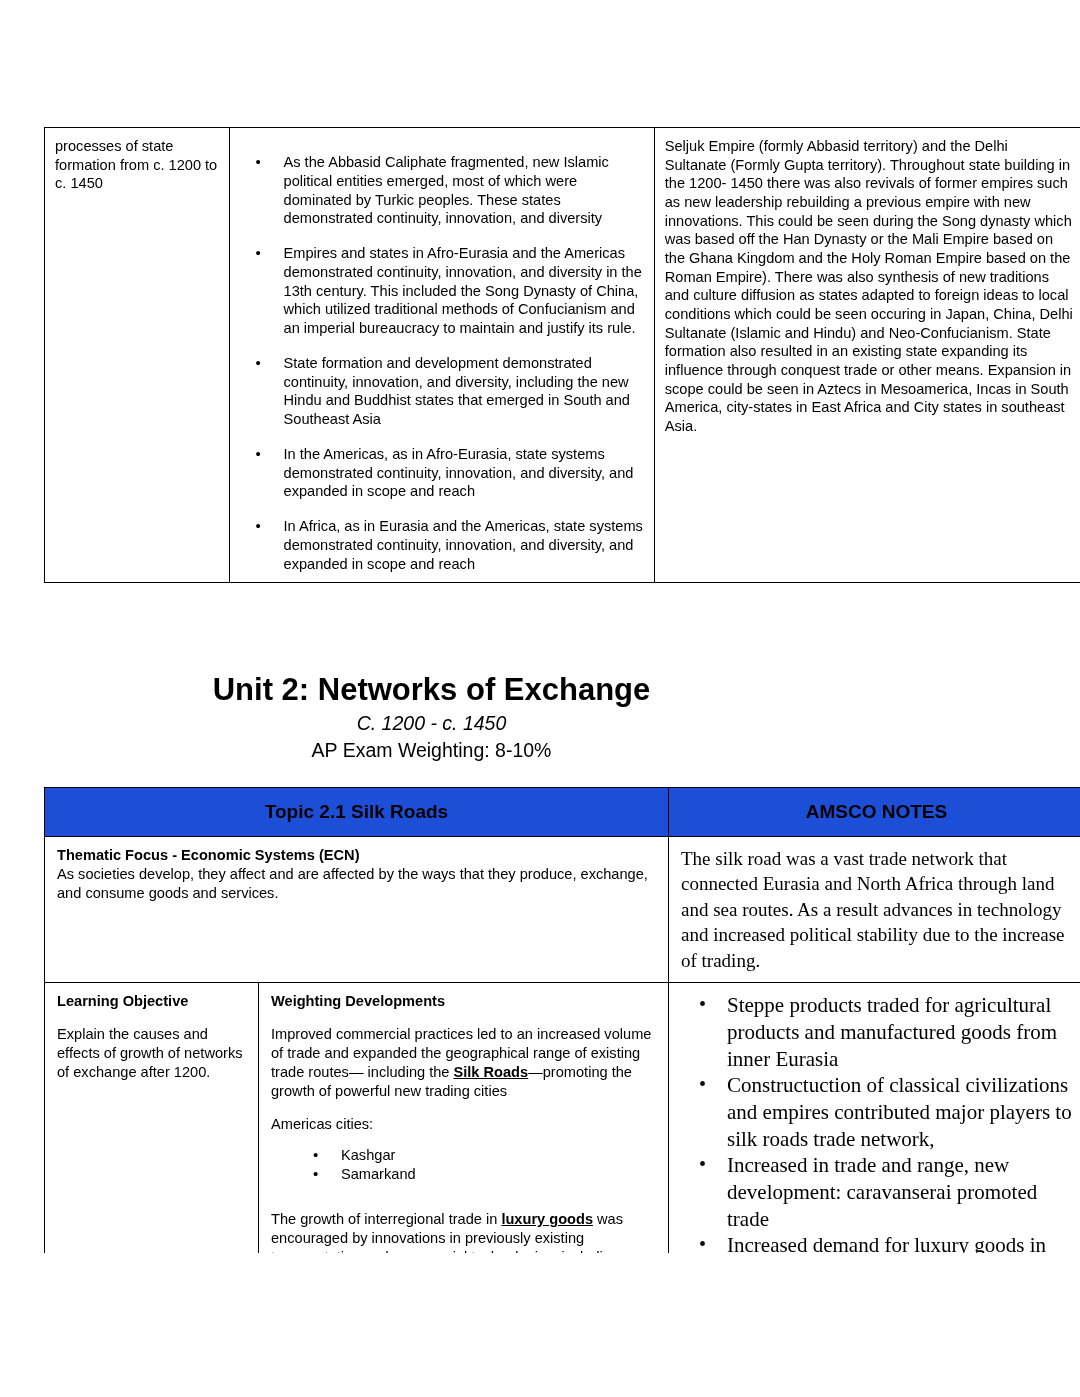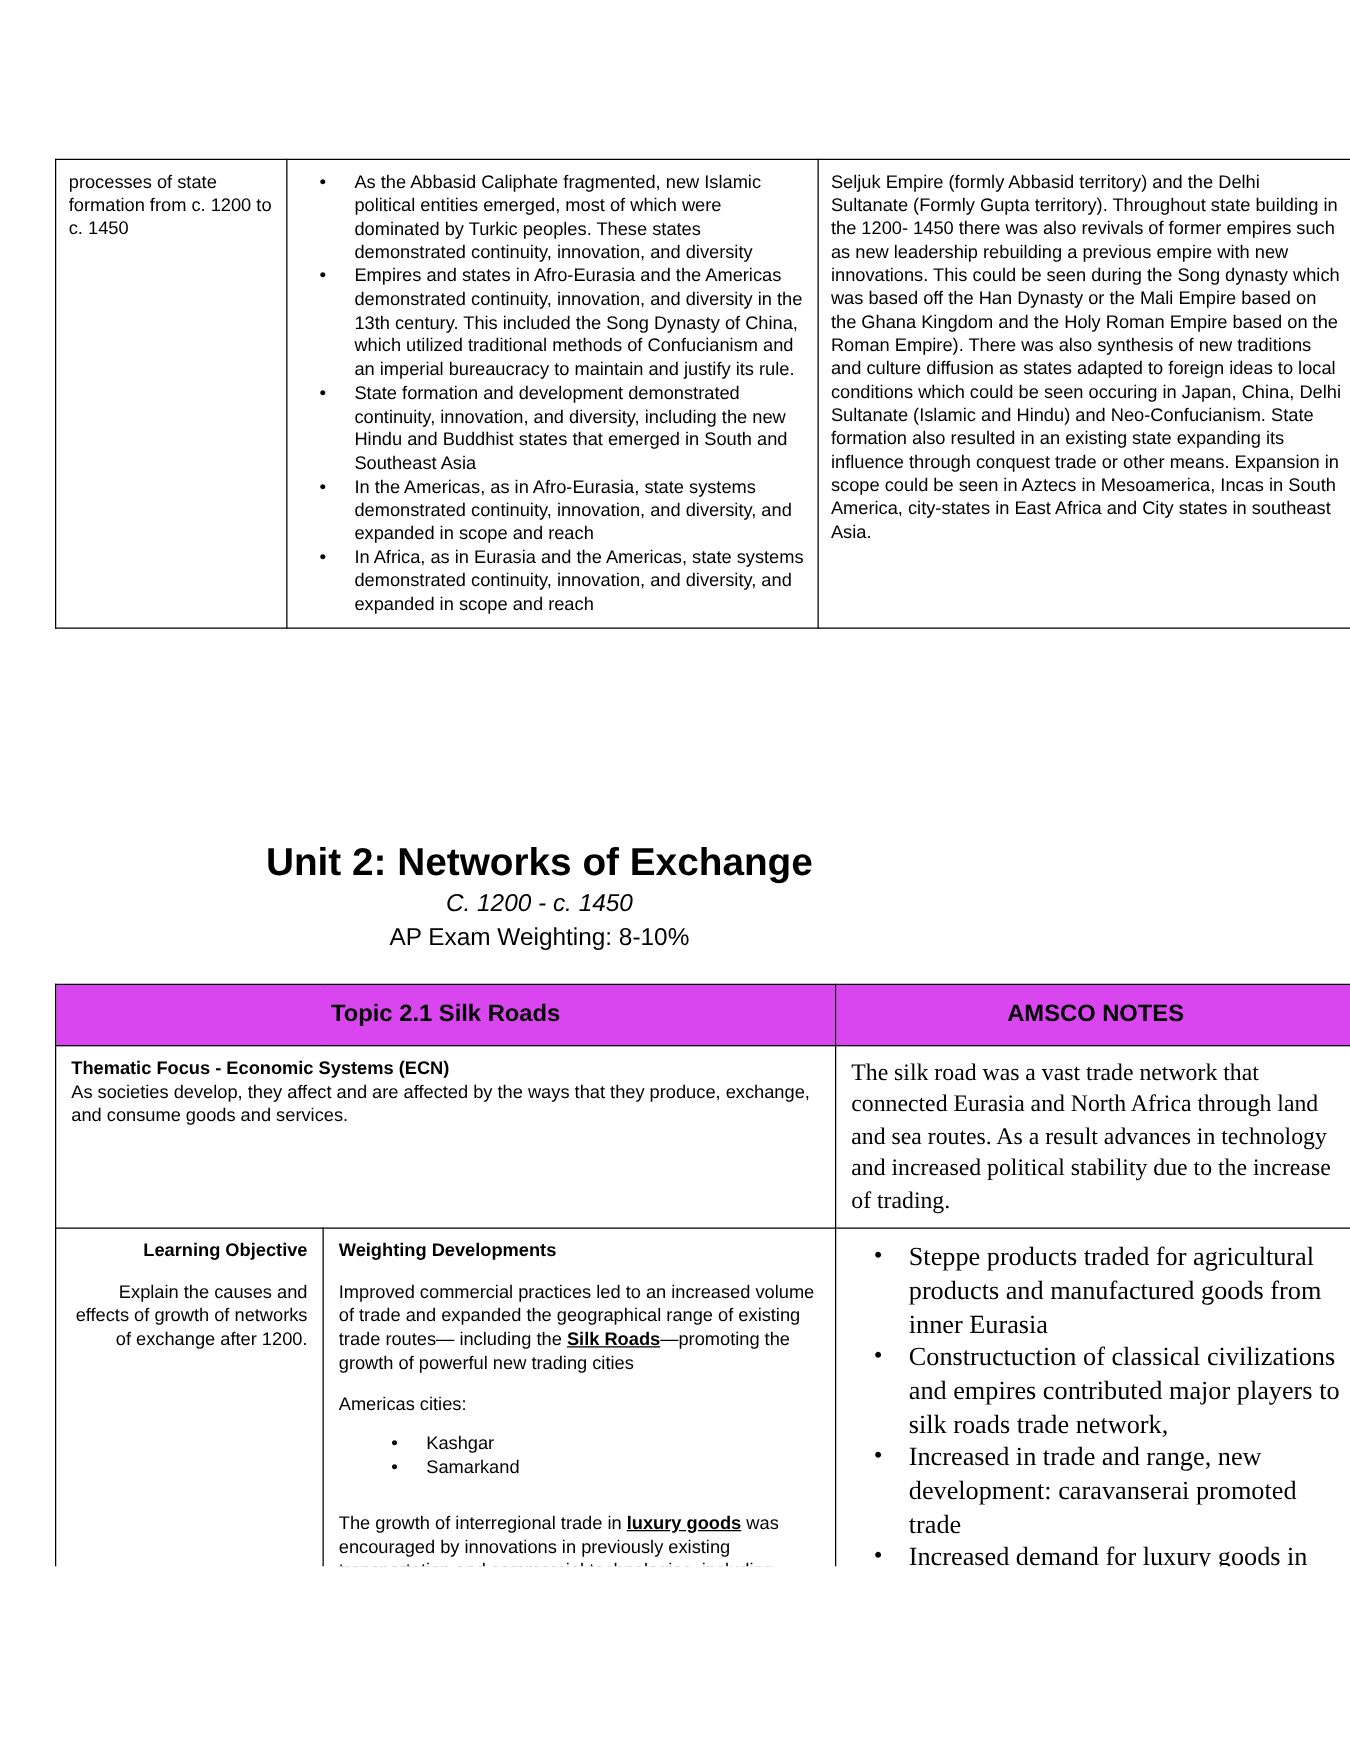--- a/index.html
+++ b/index.html
@@ -37,21 +37,21 @@
   .t1-col-c { width: 428px; }
 
   .bullet-list {
     list-style: none;
     margin: 0;
     padding: 0;
   }
   .bullet-list > li {
     position: relative;
     padding-left: 44px;
-    margin: 0 0 0 0;
+    margin: 16px 0 0 0;
     line-height: 1.285;
   }
   .bullet-list > li::before {
     content: "\2022";
     position: absolute;
     left: 16px;
     top: -1px;
     font-size: 15px;
     line-height: 1.285;
   }
@@ -94,38 +94,38 @@
   .table-two td {
     border: 1.5px solid #000000;
     vertical-align: top;
     padding: 9px 12px;
   }
   .t2-col-a { width: 214px; }
   .t2-col-b { width: 410px; }
   .t2-col-c { width: 416px; }
 
   .hdr-cell {
-    background: #d946ef;
+    background: #1d4ed8;
     text-align: center;
     font-weight: bold;
     font-size: 19px;
     padding-top: 13px !important;
     padding-bottom: 13px !important;
     vertical-align: middle !important;
   }
 
   .sans-body {
     font-size: 14.6px;
     line-height: 1.3;
   }
   .sans-body .lead {
     font-weight: bold;
   }
   .cell-pad-tall { height: 110px; }
-  .cell-pad-mid  { height: 270px; text-align: right; }
+  .cell-pad-mid  { height: 270px; }
 
   .serif-body {
     font-family: "Liberation Serif", serif;
     font-size: 21px;
     line-height: 1.27;
   }
   .notes-intro {
     font-size: 19px;
     line-height: 1.34;
   }

